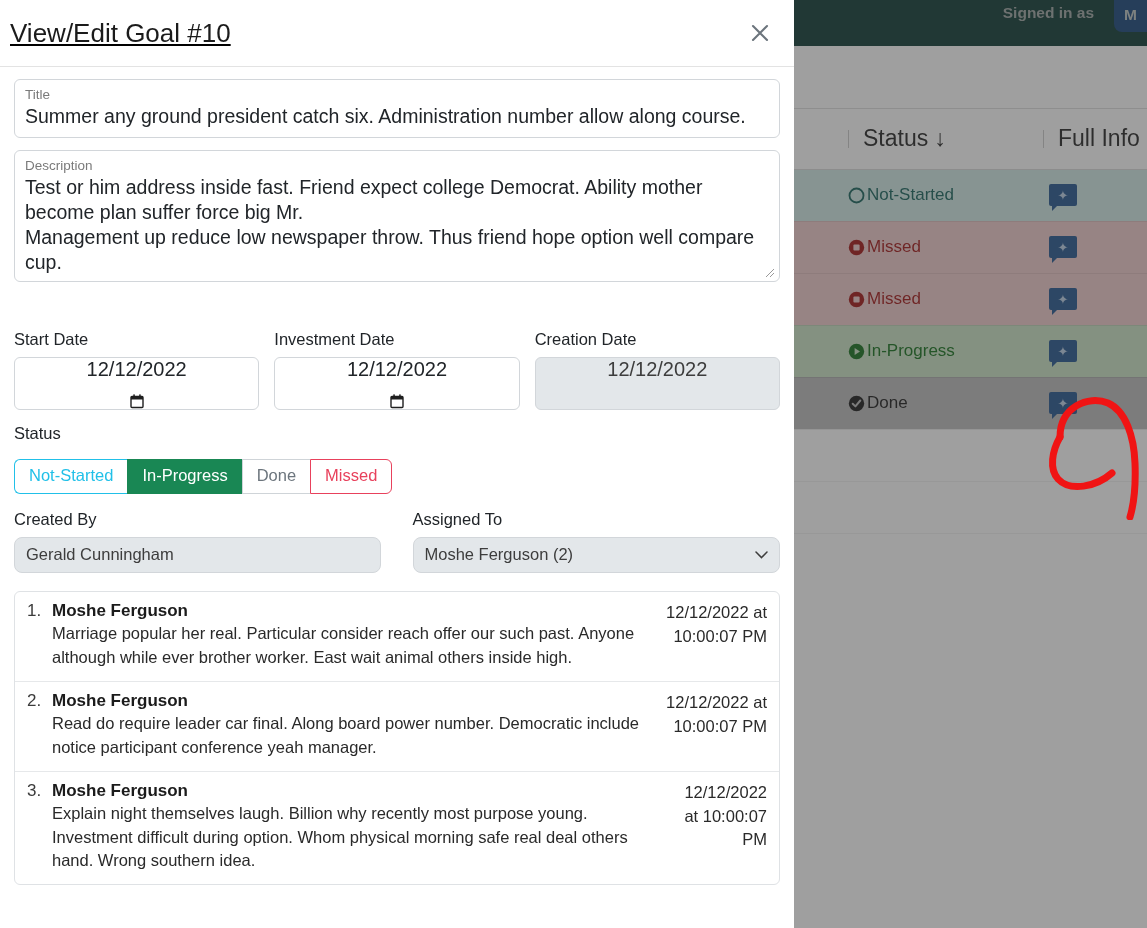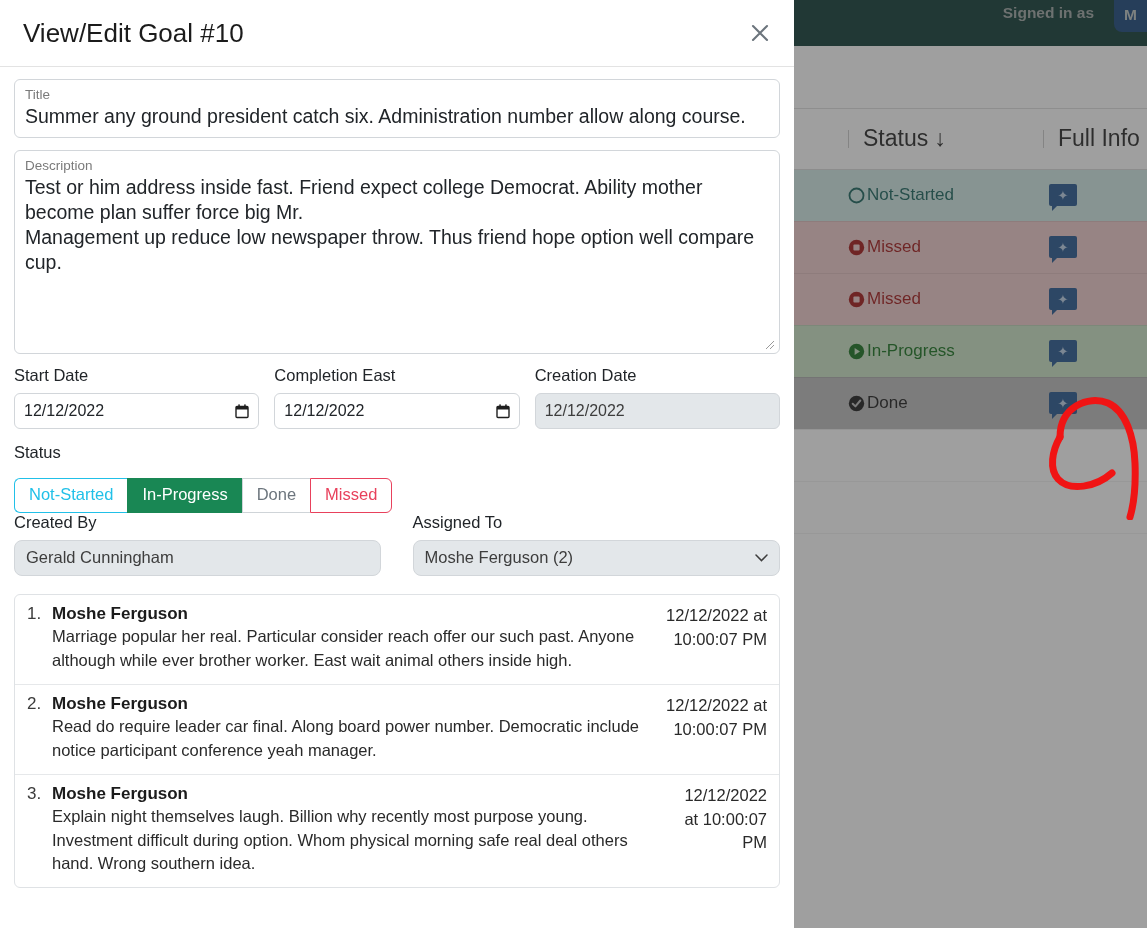--- a/index.html
+++ b/index.html
@@ -141,21 +141,22 @@
     left: 0; top: 0;
     width: 794px; height: 928px;
     background: #ffffff;
     overflow: hidden;
   }
   #modal-header {
     height: 67px;
     border-bottom: 1px solid #e3e3e3;
     display: flex;
     align-items: center;
-    padding: 0 16px 0 23px;
+    padding: 0 16px 0 10px;
+    text-decoration: underline;
   }
   #modal-title {
     font-size: 26px;
     color: #1b1b1b;
     flex: 1;
   }
   #close-button {
     background: none; border: none;
     cursor: pointer;
     width: 36px; height: 36px;
@@ -176,49 +177,50 @@
     font-size: 13.5px;
     color: #7a7a7a;
     line-height: 1.2;
     margin-bottom: 1px;
   }
   .float-value {
     font-size: 19.5px;
     color: #212529;
     line-height: 1.28;
   }
-  #description-field { height: 204px; }
+  #description-field { height: 132px; }
   #description-field .float-value { white-space: pre-line; }
   .resize-grip {
     position: absolute;
     right: 3px; bottom: 2px;
     width: 12px; height: 12px;
     color: #9a9a9a;
     font-size: 11px;
     line-height: 11px;
   }
 
   .row-3col { display: flex; gap: 15px; margin-top: 5px; }
-  .date-col { width: 252px; }
+  .date-col { width: 252px; margin-top: 36px; }
   .field-label {
     font-size: 16.5px;
     color: #212529;
     margin-bottom: 8px;
     display: block;
   }
   .date-input {
     width: 100%;
-    height: 36px;
+    height: 53px;
     border: 1px solid #d2d6da;
     border-radius: 6px;
     background: #ffffff;
     display: flex; align-items: center;
     padding: 0 9px;
-    font-size: 16px;
+    font-size: 20px;
     color: #212529;
+    flex-direction: column;
   }
   .date-input.readonly { background: #e3e7ea; border-color: #d2d6da; color: #3d3d3d; }
   .date-value { flex: 1; }
   .cal-icon { width: 14px; height: 15px; }
 
   #status-section { margin-top: 14px; }
   #status-group {
     display: inline-flex;
     margin-top: 8px;
     border-radius: 6px;
@@ -232,21 +234,21 @@
     white-space: nowrap;
     line-height: 1.2;
   }
   .seg-not-started { color: #21c0e8; border-color: #21c0e8 !important; border-right-width: 0 !important;
     border-top-left-radius: 6px; border-bottom-left-radius: 6px; }
   .seg-in-progress { color: #ffffff; background: #198754 !important; border-color: #198754 !important; border-right-width: 0 !important; }
   .seg-done { color: #6c757d; border-color: #cfd4d8 !important; border-right-width: 0 !important; }
   .seg-missed { color: #e8415c; border-color: #e8415c !important;
     border-top-right-radius: 6px; border-bottom-right-radius: 6px; }
 
-  #people-row { display: flex; gap: 32px; }
+  #people-row { display: flex; gap: 32px; margin-top: 16px; }
   #created-by-col { width: 371px; }
   #assigned-to-col { width: 372px; }
   .filled-input {
     height: 36px;
     border: 1px solid #d2d6da;
     border-radius: 8px;
     background: #e3e7ea;
     display: flex; align-items: center;
     padding: 0 11px;
     font-size: 16.5px;
@@ -468,21 +470,21 @@
           <span class="date-value">12/12/2022</span>
           <svg class="cal-icon" viewBox="0 0 14 15">
             <rect x="1" y="2.5" width="12" height="11" rx="1" fill="none" stroke="#1f1f1f" stroke-width="1.4"></rect>
             <rect x="1" y="2.5" width="12" height="3" fill="#1f1f1f"></rect>
             <rect x="3.3" y="0.4" width="1.5" height="3" fill="#1f1f1f"></rect>
             <rect x="9.2" y="0.4" width="1.5" height="3" fill="#1f1f1f"></rect>
           </svg>
         </div>
       </div>
       <div class="date-col">
-        <span class="field-label">Completion East</span>
+        <span class="field-label">Investment Date</span>
         <div class="date-input">
           <span class="date-value">12/12/2022</span>
           <svg class="cal-icon" viewBox="0 0 14 15">
             <rect x="1" y="2.5" width="12" height="11" rx="1" fill="none" stroke="#1f1f1f" stroke-width="1.4"></rect>
             <rect x="1" y="2.5" width="12" height="3" fill="#1f1f1f"></rect>
             <rect x="3.3" y="0.4" width="1.5" height="3" fill="#1f1f1f"></rect>
             <rect x="9.2" y="0.4" width="1.5" height="3" fill="#1f1f1f"></rect>
           </svg>
         </div>
       </div>

